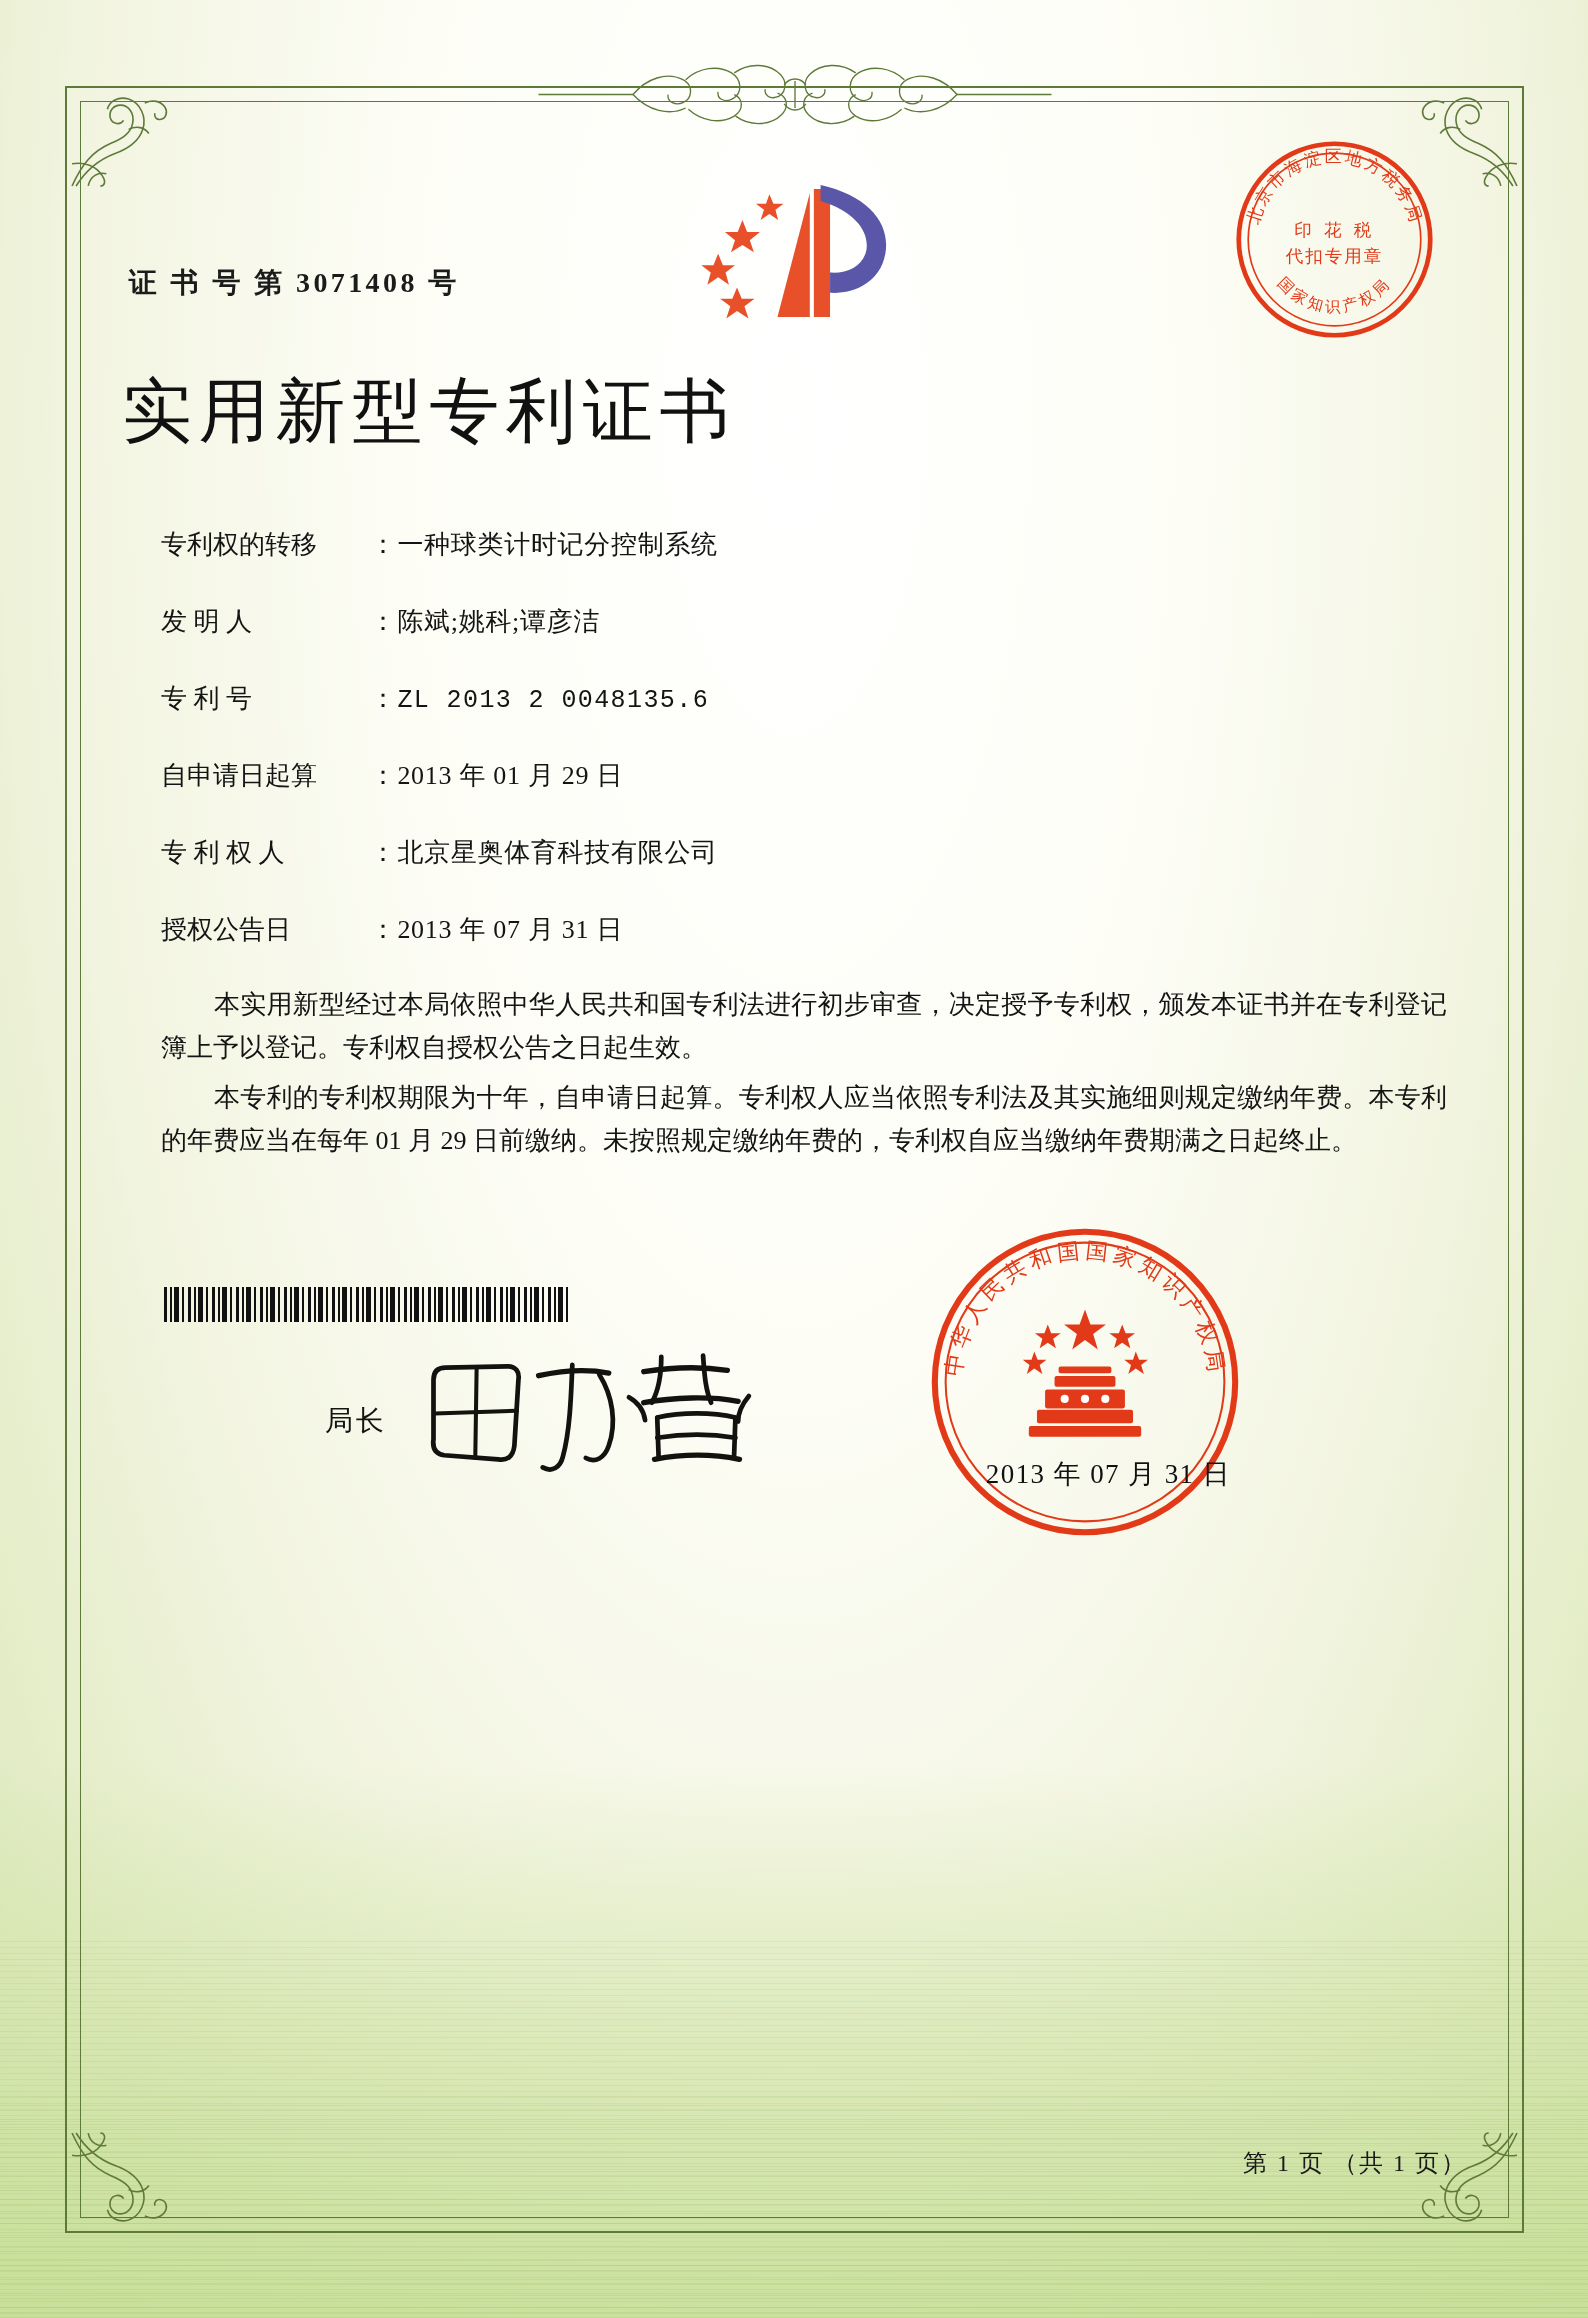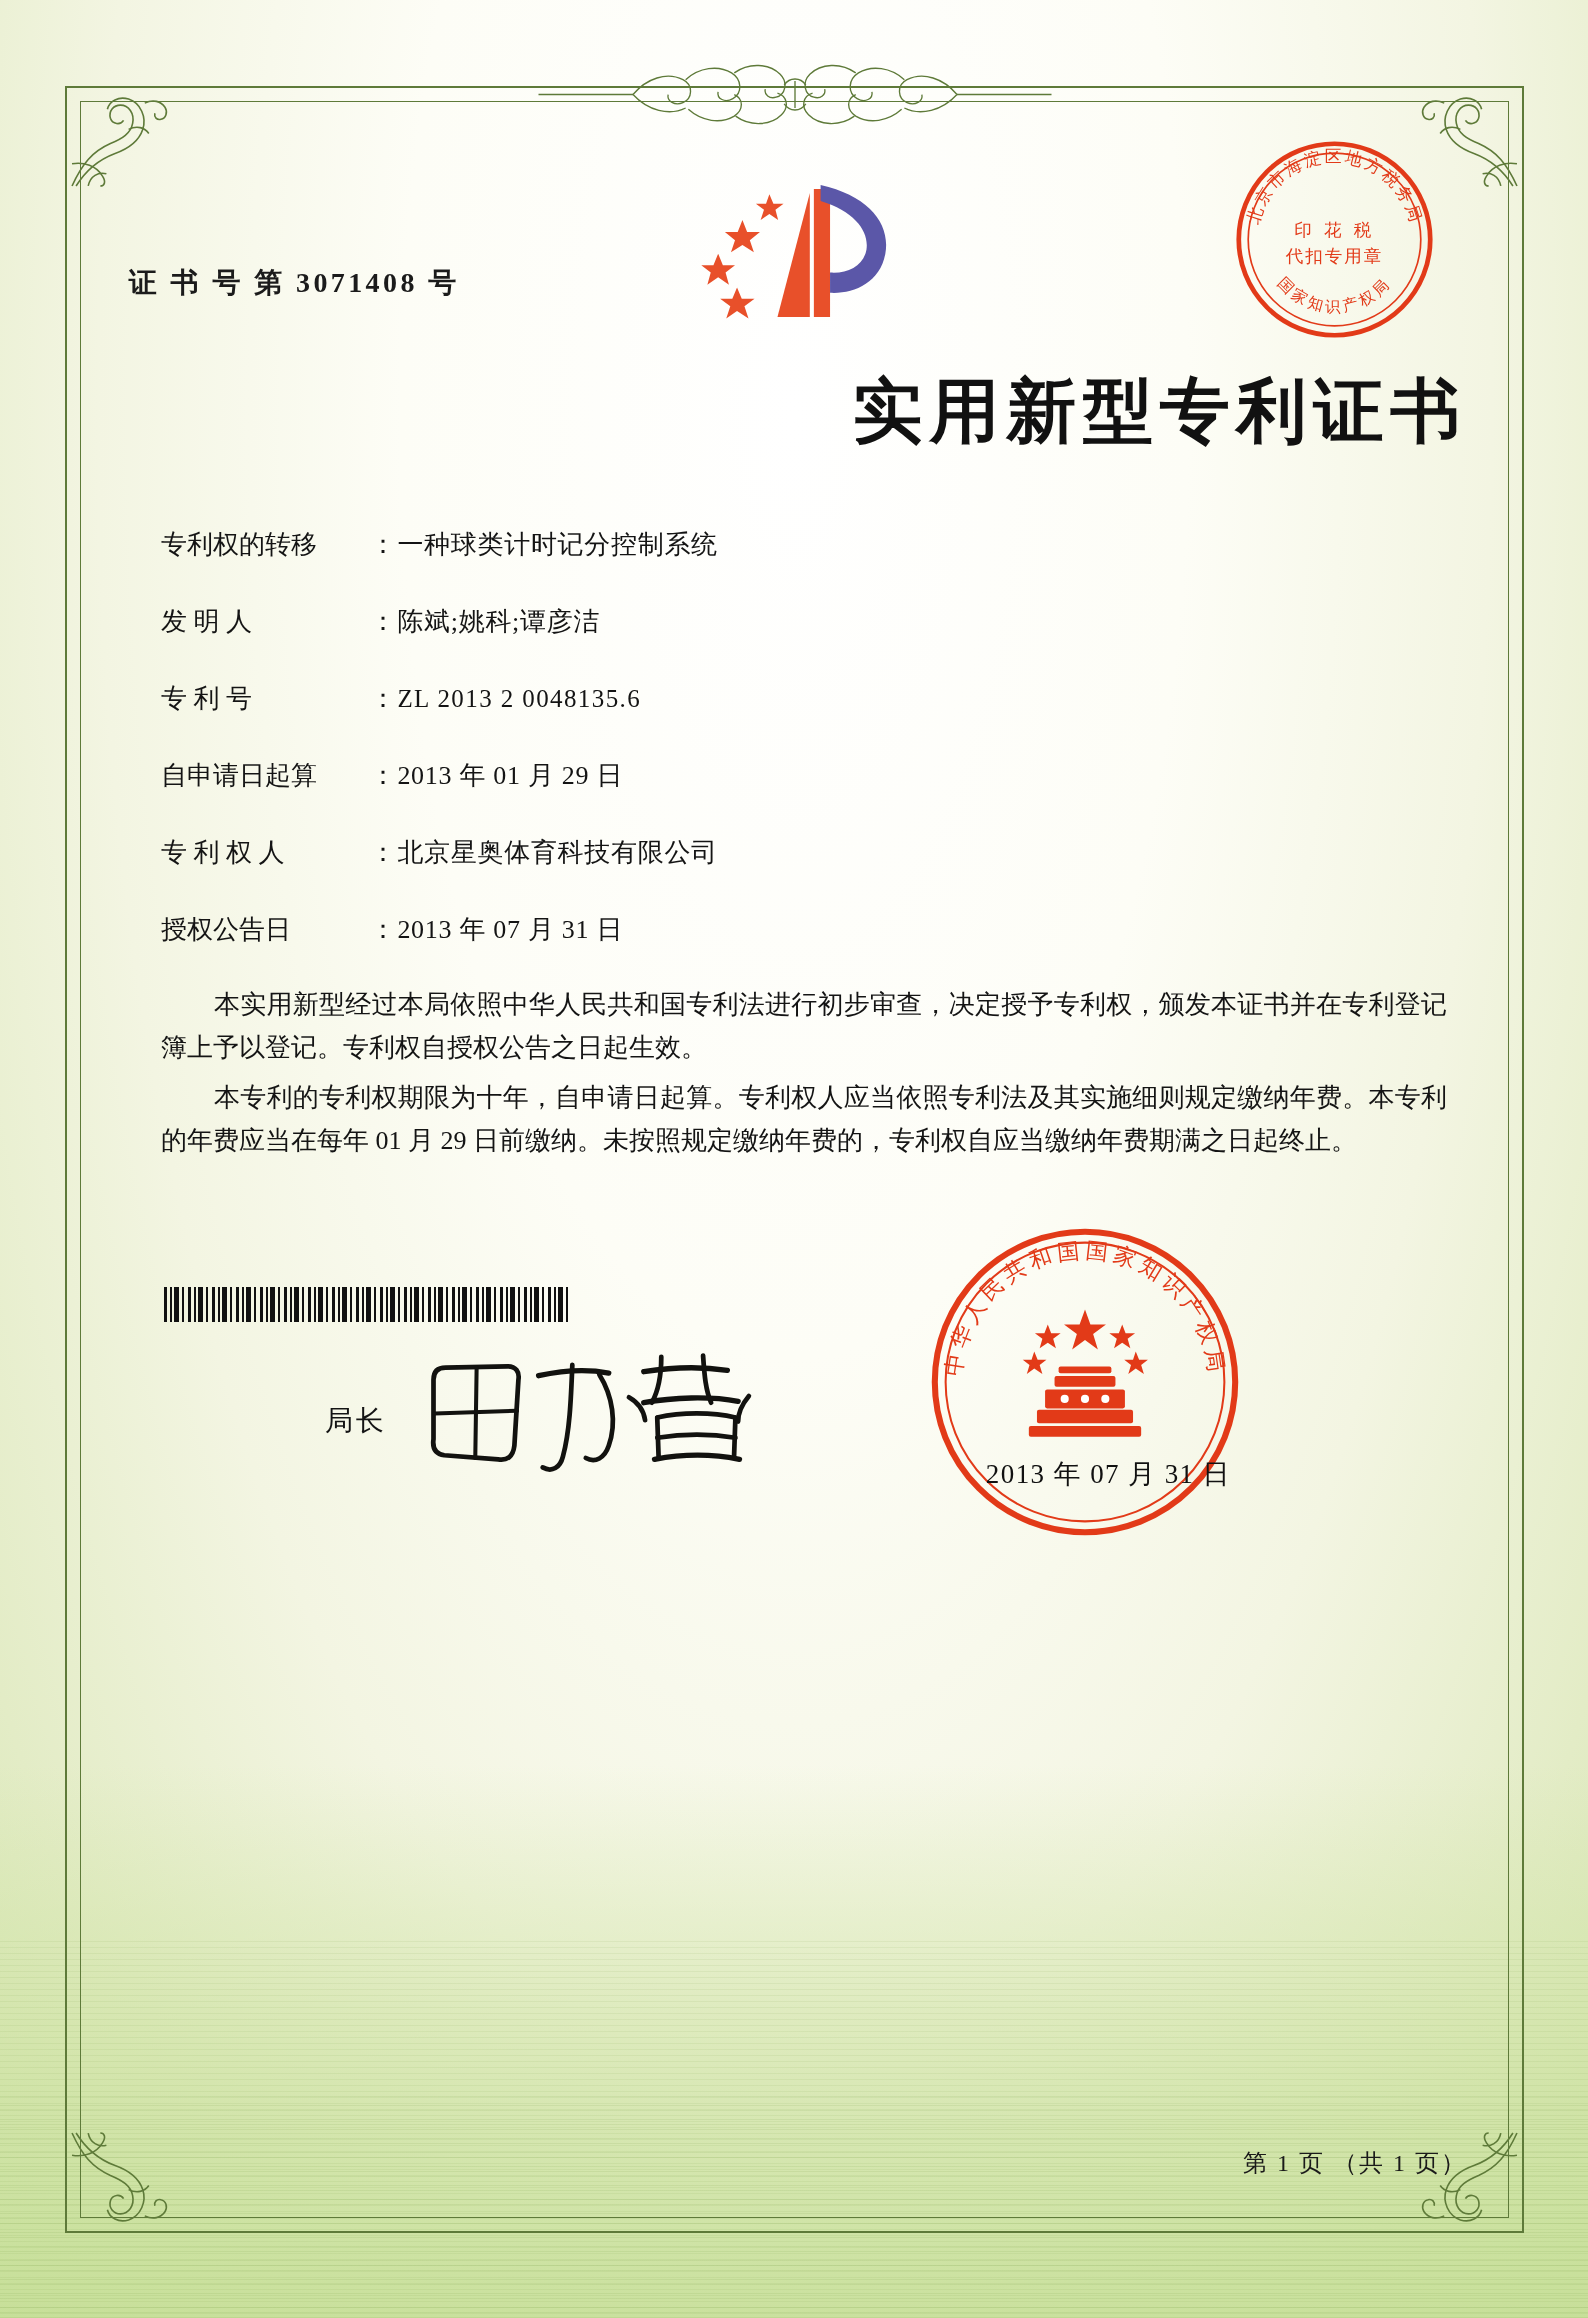--- a/index.html
+++ b/index.html
@@ -104,23 +104,23 @@
     top: 47px;
     width: 284px;
     height: 182px;
   }
   .logo svg { width: 100%; height: 100%; display: block; }
 
   .main-title {
     position: absolute;
     left: 0; right: 0;
     top: 250px;
-    text-align: right;
+    text-align: left;
     font-size: 70px;
-    font-weight: bold;
+    font-weight: normal;
     letter-spacing: 6.8px;
     color: #111;
     font-family: "DejaVu Serif", "Liberation Serif", serif;
   }
 
   
   .fields {
     position: absolute;
     left: 39px;
     right: 13.5px;
@@ -139,21 +139,21 @@
     justify-content: space-between;
     white-space: nowrap;
   }
   .field-colon {
     margin: 0 1.4px 0 0;
   }
   .field-value {
     letter-spacing: 0.7px;
   }
   .field-value.mono {
-    font-family: Liberation Serif, serif;
+    font-family: Liberation Mono, monospace;
     font-size: 25px;
     letter-spacing: 1.4px;
   }
 
   
   .paragraphs {
     position: absolute;
     left: 39px;
     right: 20px;
     top: 868px;

